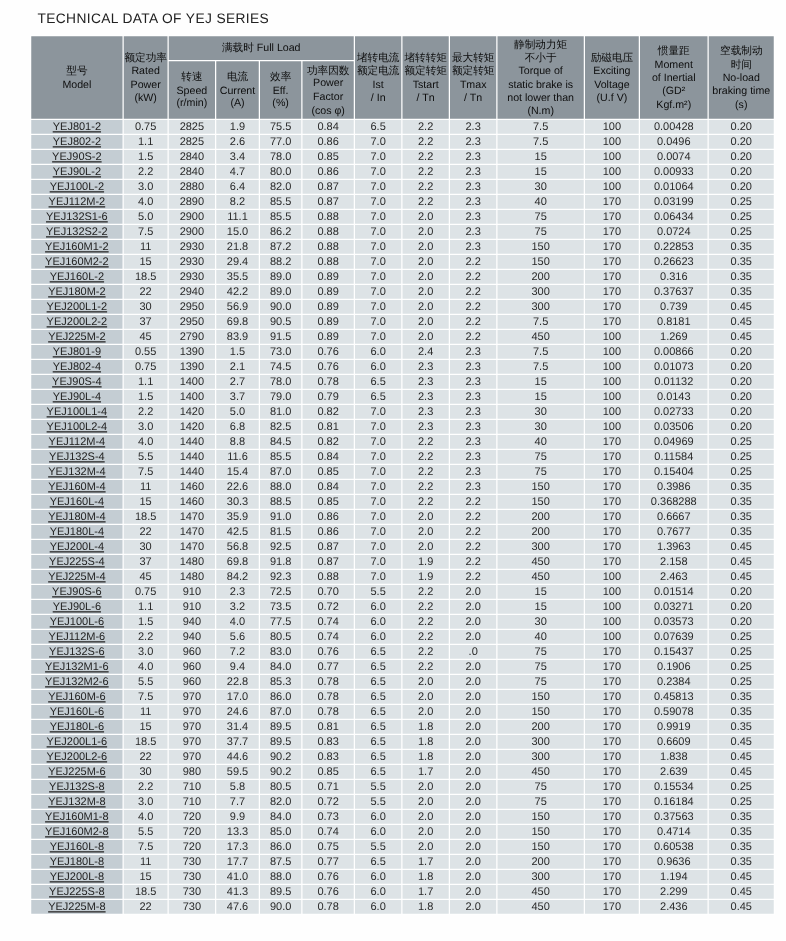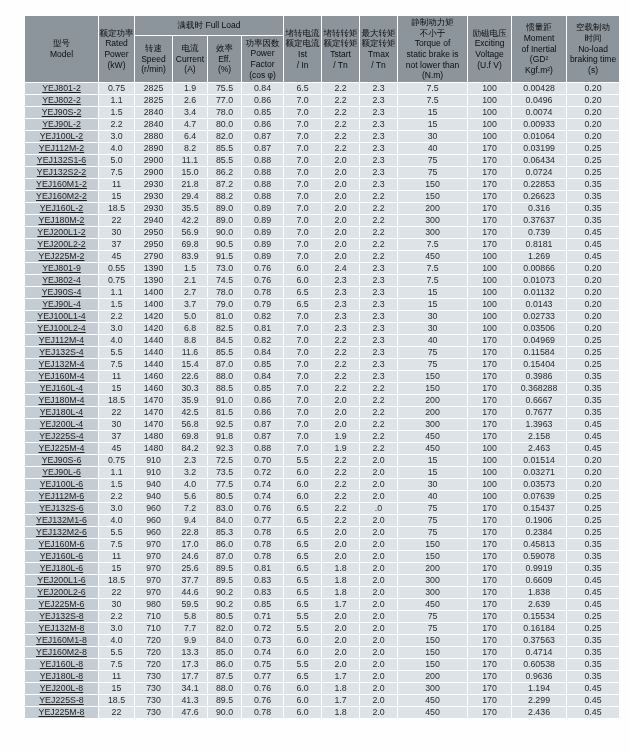--- a/index.html
+++ b/index.html
@@ -51,20 +51,21 @@
     color:#2a2a2a;
     white-space:nowrap;
     overflow:hidden;
   }
   tbody td.model{background:var(--model-col-bg);color:#222;text-decoration:underline;}
 </style>
 </head>
 <body>
 
 <div class="page">
+  <div class="title-en">TECHNICAL DATA OF YEJ SERIES</div>
 
   <table class="spec">
     <colgroup>
       <col class="c0">
         <col class="c1">
         <col class="c2">
         <col class="c3">
         <col class="c4">
       <col class="c5">
         <col class="c6">
@@ -693,21 +694,21 @@
           <td>2.0</td>
           <td>150</td>
           <td>170</td>
           <td>0.59078</td>
           <td>0.35</td>
         </tr>
         <tr>
           <td class="model">YEJ180L-6</td>
           <td>15</td>
           <td>970</td>
-          <td>25.6</td>
+          <td>31.4</td>
           <td>89.5</td>
           <td>0.81</td>
           <td>6.5</td>
           <td>1.8</td>
           <td>2.0</td>
           <td>200</td>
           <td>170</td>
           <td>0.9919</td>
           <td>0.35</td>
         </tr>
@@ -843,21 +844,21 @@
           <td>2.0</td>
           <td>200</td>
           <td>170</td>
           <td>0.9636</td>
           <td>0.35</td>
         </tr>
         <tr>
           <td class="model">YEJ200L-8</td>
           <td>15</td>
           <td>730</td>
-          <td>34.1</td>
+          <td>41.0</td>
           <td>88.0</td>
           <td>0.76</td>
           <td>6.0</td>
           <td>1.8</td>
           <td>2.0</td>
           <td>300</td>
           <td>170</td>
           <td>1.194</td>
           <td>0.45</td>
         </tr>

